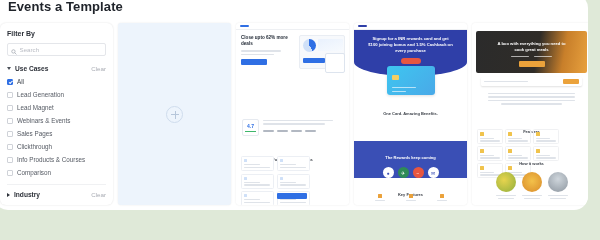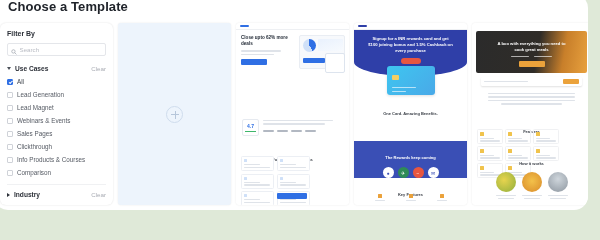--- a/index.html
+++ b/index.html
@@ -192,21 +192,21 @@
   .chef.b { background: radial-gradient(circle at 50% 45%, #f3c14a, #d98b2a); }
   .chef.c { background: radial-gradient(circle at 50% 35%, #cfd6dc, #8d969f); }
   .sec-t { font-size: 4px; color: #3a3f47; font-weight: bold; }
   .sec-t.w { color: #fff; }
 </style>
 </head>
 <body>
 
 <div class="page">
 
-  <div class="title">Choose a Template</div>
+  <div class="title">Events a Template</div>
 
   <div class="sidebar">
     <div class="filter-by">Filter By</div>
 
     <div class="search">
       <span>
         <svg viewBox="0 0 16 16">
             <circle cx="6.5" cy="6.5" r="4.5" fill="none" stroke="#9aa0a8" stroke-width="1.8"></circle>
             <line x1="10" y1="10" x2="14.5" y2="14.5" stroke="#9aa0a8" stroke-width="1.8"></line>
           </svg>

